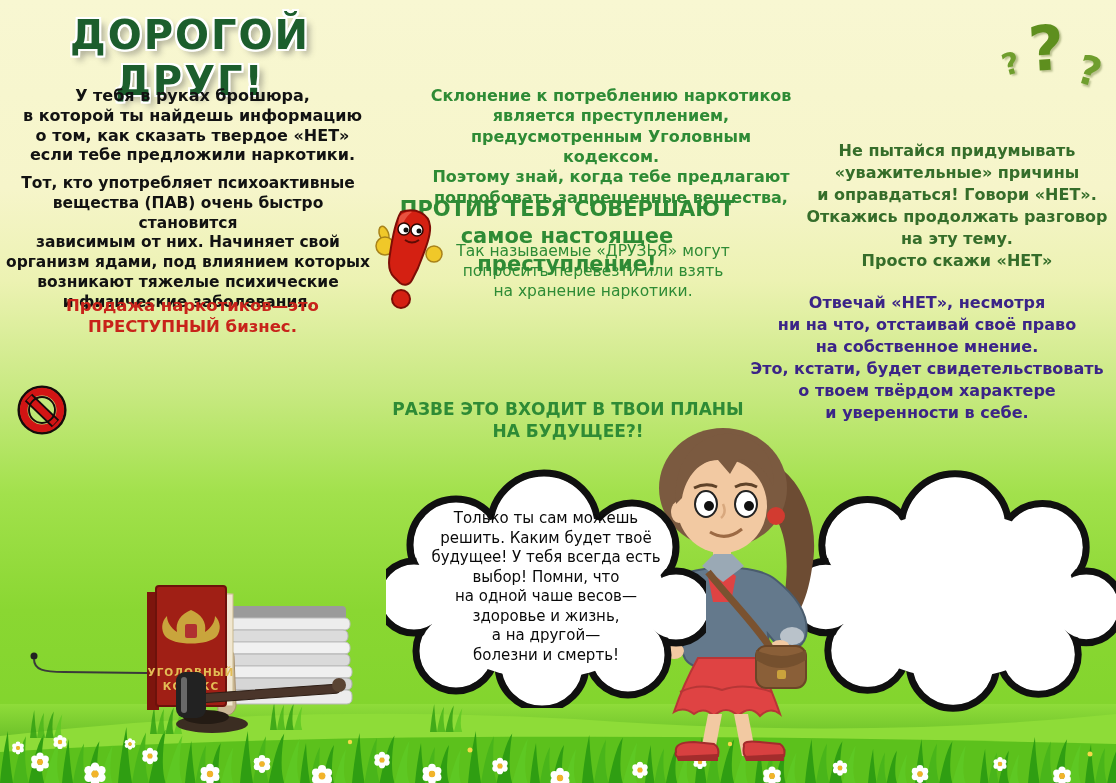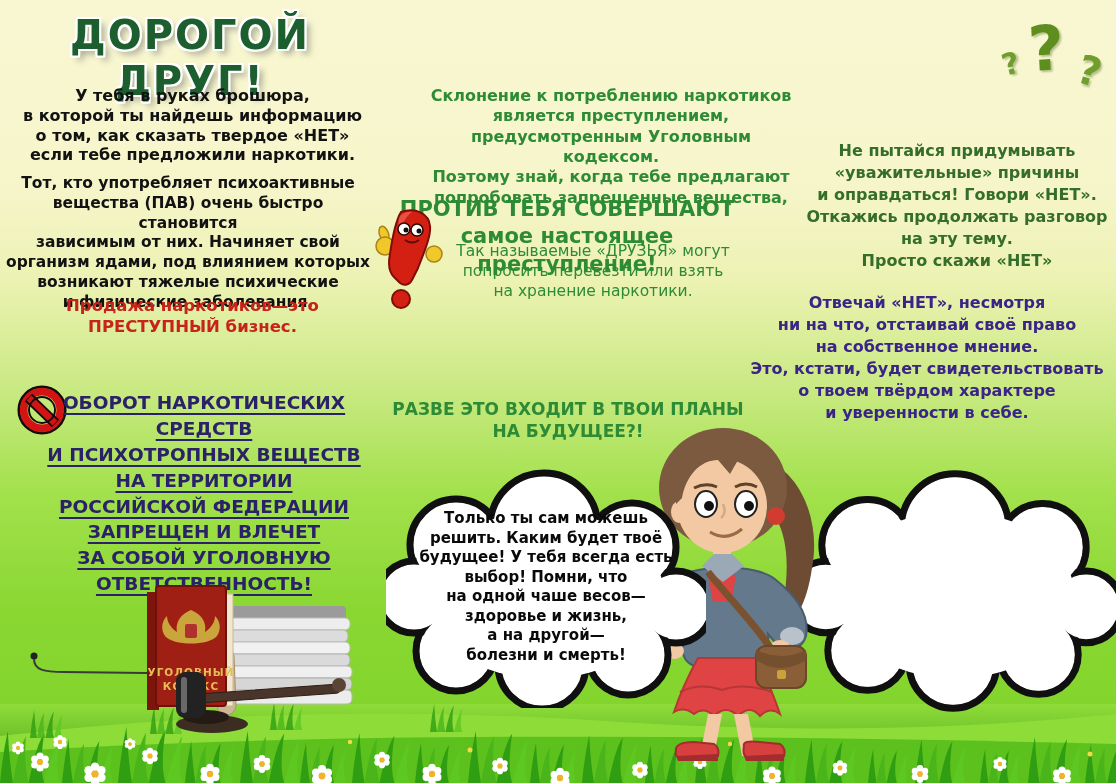--- a/index.html
+++ b/index.html
@@ -30,21 +30,21 @@
   .c-friends{left:442px;top:241px;width:302px;font-size:15.5px;line-height:1.3;color:#2e8b35;}
   .c-actions{left:384px;top:305px;width:362px;font-size:16px;line-height:1.28;color:#2e8b35;}
   .c-actions .b{font-weight:bold;}
   .c-plans{left:388px;top:398px;width:360px;font-size:17px;line-height:1.3;color:#2e8b35;font-weight:bold;}
   
   .cloud{position:absolute;}
   .cloud svg{position:absolute;left:0;top:0;width:100%;height:100%;}
   .cloud .ctext{position:absolute;left:10%;right:10%;top:50%;transform:translateY(-50%);
     white-space:pre-line;text-align:center;}
   .cloud-left{left:386px;top:466px;width:320px;height:242px;z-index:5;}
-  .cloud-left .ctext{font-size:15px;line-height:1.3;color:#0a0a0a;font-weight:bold;}
+  .cloud-left .ctext{font-size:15px;line-height:1.3;color:#0a0a0a;font-weight:normal;}
   .cloud-right{left:798px;top:450px;width:318px;height:274px;z-index:3;}
   .cloud-right .ctext{font-family:"Liberation Serif",serif;font-size:17px;line-height:1.32;color:#2a1f7e;font-weight:bold;}
   .girl{position:absolute;left:610px;top:400px;width:238px;height:370px;z-index:4;}
   
   .r-green{left:777px;top:106px;width:360px;font-size:16px;line-height:1.38;color:#356d2a;font-weight:bold;margin-top:34px;}
   .r-purple{left:740px;top:292px;width:374px;font-size:16px;line-height:1.38;color:#3b2487;font-weight:bold;}
   .grass{position:absolute;left:0;top:684px;width:1116px;height:99px;z-index:2;}
 </style>
 </head>
 <body>
@@ -67,28 +67,20 @@
 
   <div class="no-sign">
     <svg viewBox="0 0 54 54">
       <circle cx="27" cy="27" r="24" fill="none" stroke="#140b0b" stroke-width="3"></circle>
       <circle cx="27" cy="27" r="19" fill="none" stroke="#d21414" stroke-width="8"></circle>
       <line x1="13" y1="14" x2="41" y2="41" stroke="#140b0b" stroke-width="11"></line>
       <line x1="13.5" y1="14.5" x2="40.5" y2="40.5" stroke="#d21414" stroke-width="7"></line>
       <circle cx="27" cy="27" r="13.5" fill="none" stroke="#140b0b" stroke-width="2"></circle>
     </svg>
   </div>
-  <div class="blk l-law">ОБОРОТ НАРКОТИЧЕСКИХ
-СРЕДСТВ
-И ПСИХОТРОПНЫХ ВЕЩЕСТВ
-НА ТЕРРИТОРИИ
-РОССИЙСКОЙ ФЕДЕРАЦИИ
-ЗАПРЕЩЕН И ВЛЕЧЕТ
-ЗА СОБОЙ УГОЛОВНУЮ
-ОТВЕТСТВЕННОСТЬ!</div>
 
   <div class="book-scene">
     <svg viewBox="0 0 345 158">
       <g>
         <circle cx="14" cy="76" r="3.5" fill="#222"></circle>
         <path d="M14,79 C14,90 24,92 44,92 L206,94" stroke="#3a3a3a" stroke-width="2" fill="none"></path>
       </g>
       <g>
         <rect x="208" y="26" width="118" height="14" rx="4" fill="#9b9b9b"></rect>
         <rect x="206" y="38" width="124" height="12" rx="5" fill="#ededed" stroke="#bdbdbd"></rect>

